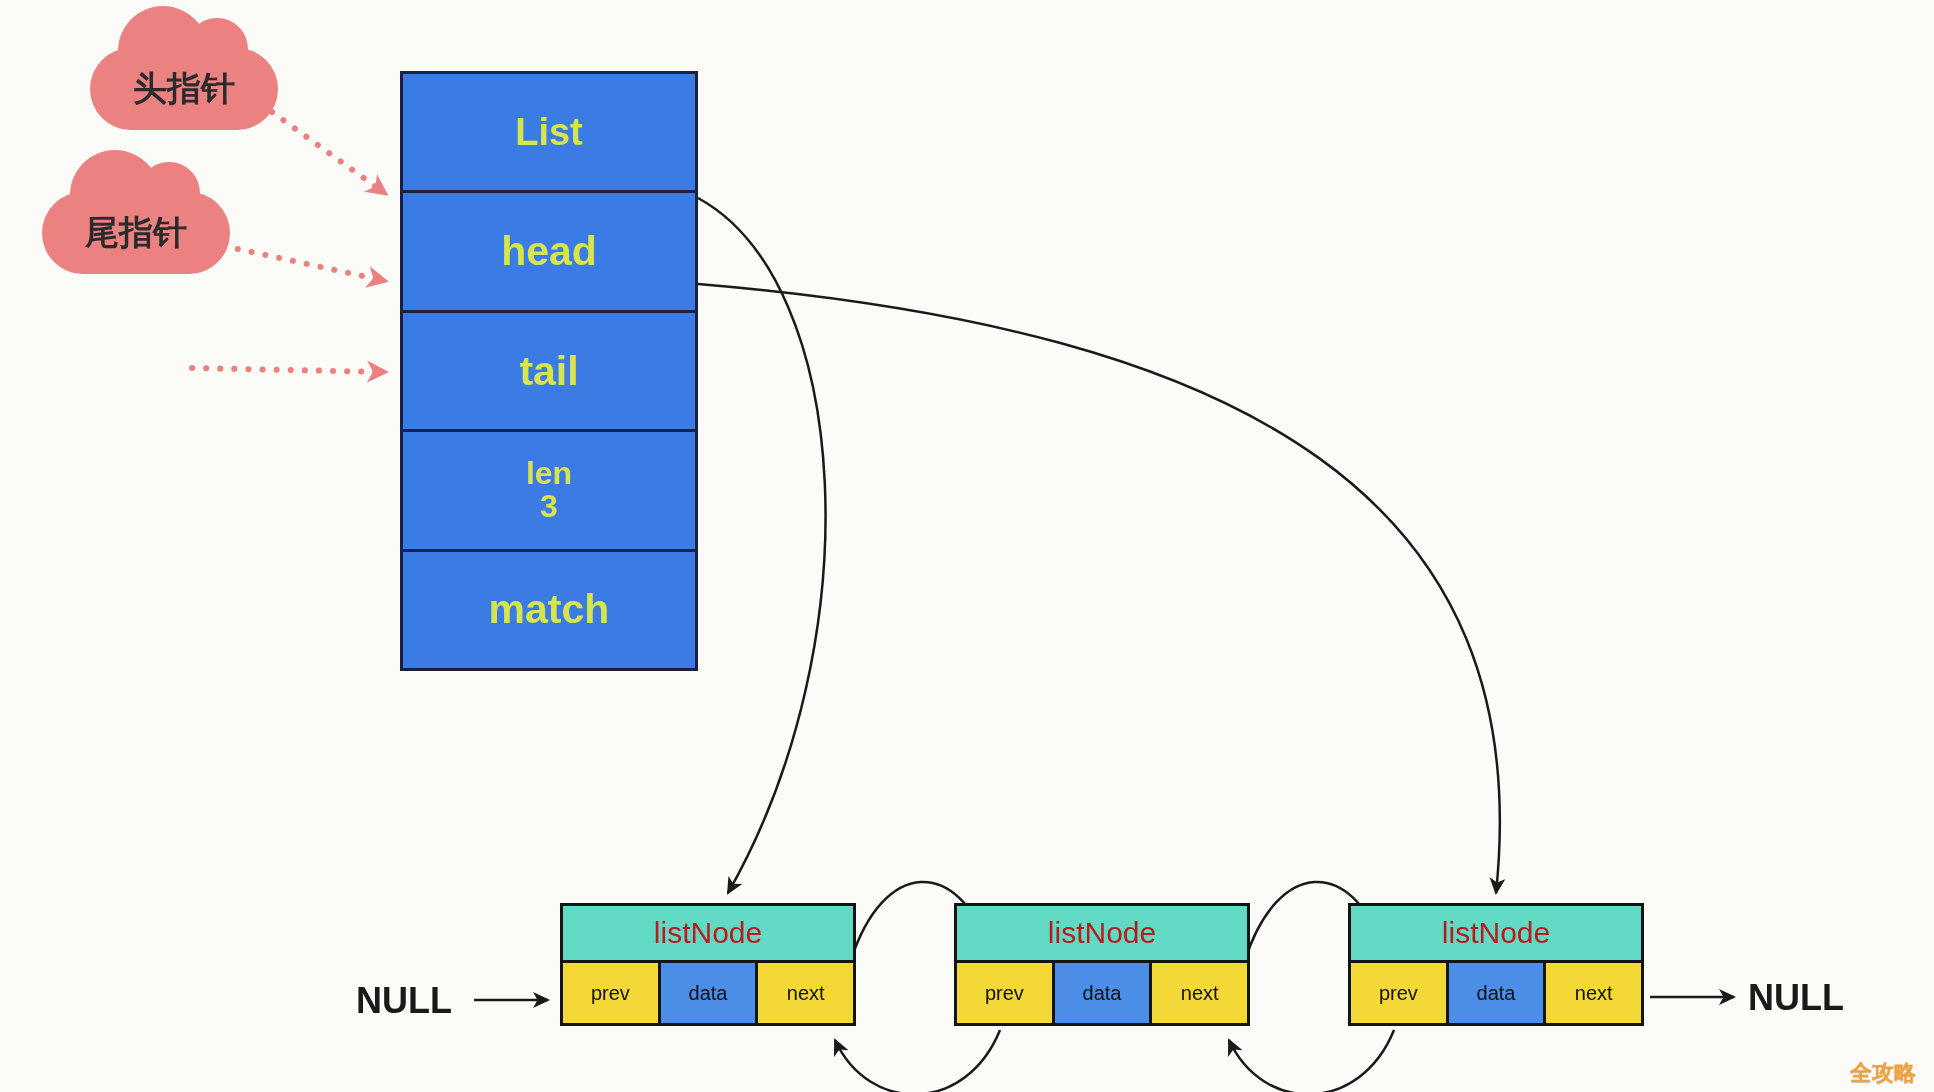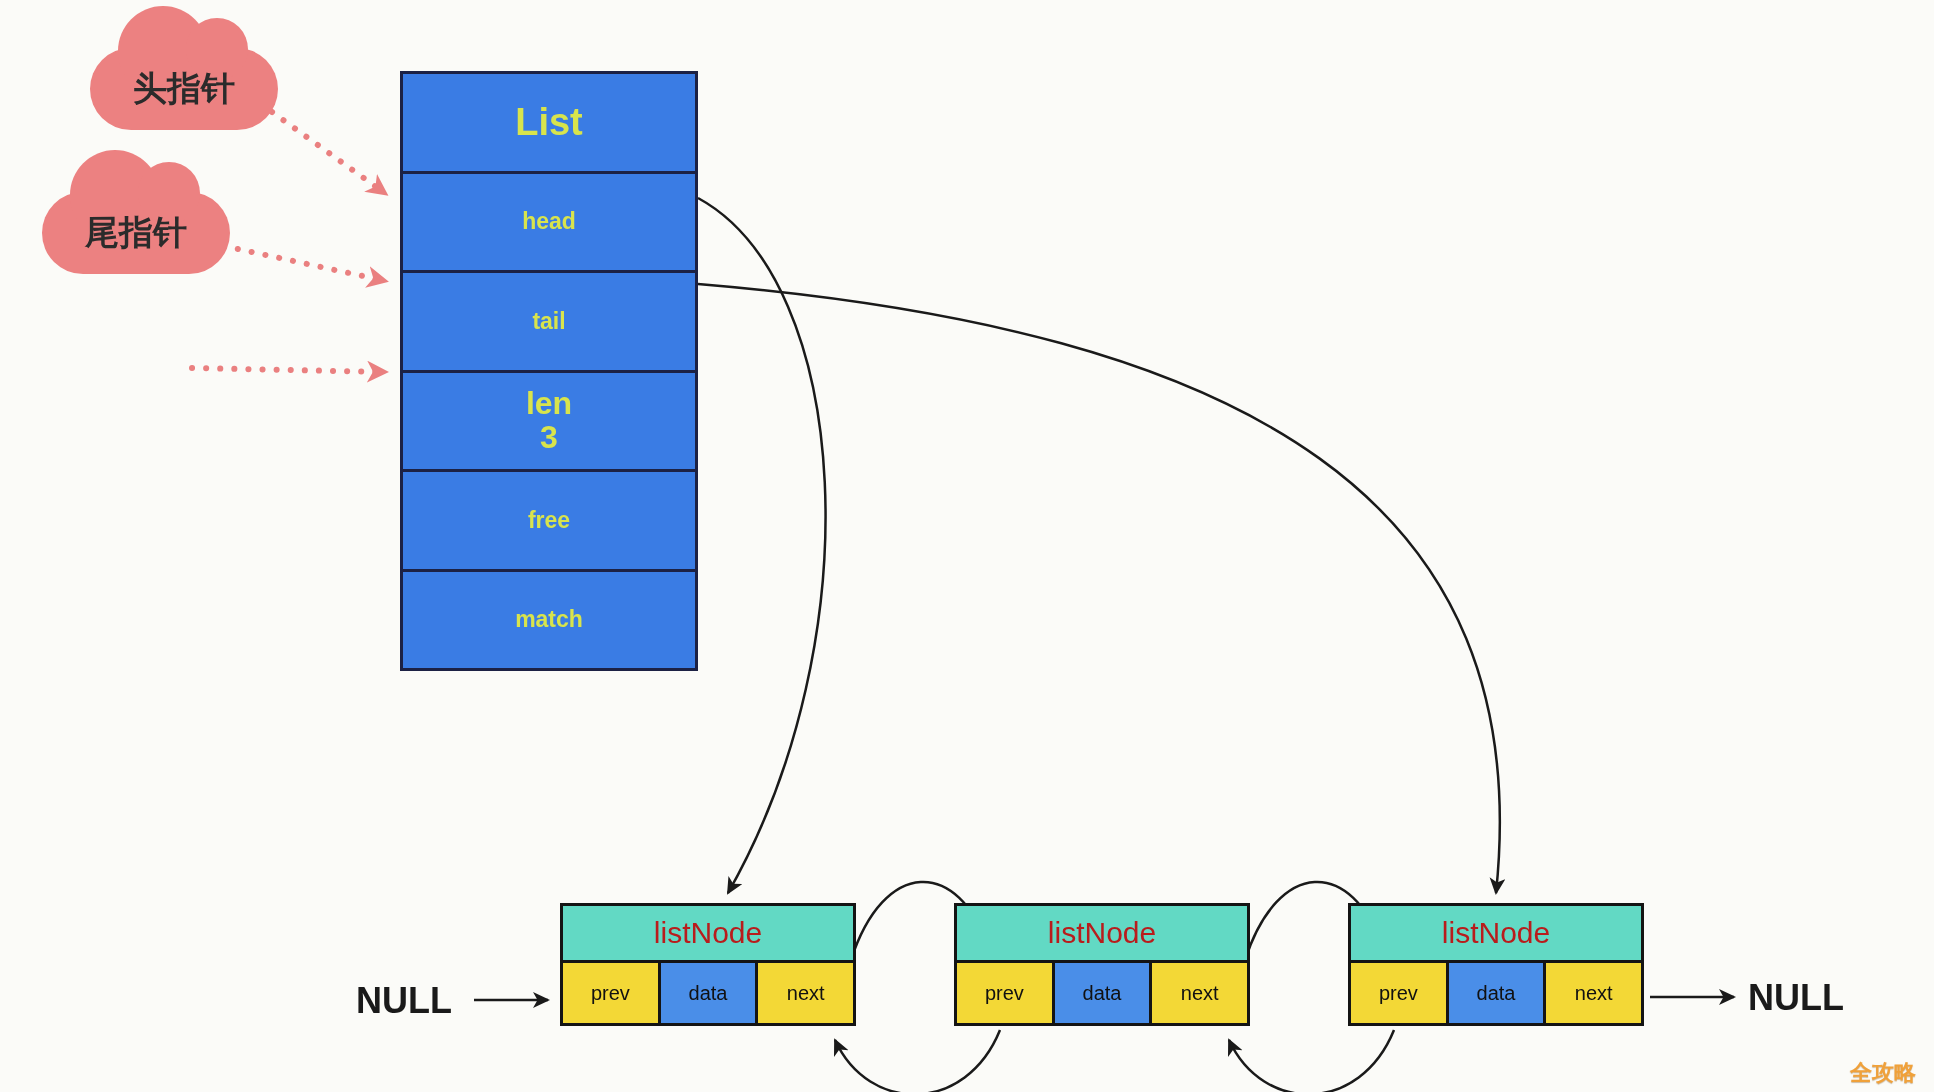--- a/index.html
+++ b/index.html
@@ -36,21 +36,21 @@
     width:298px; height:600px;
     background:#3a7ce4;
     border:3px solid #1c2144;
     box-sizing:border-box;
     display:flex; flex-direction:column;
     z-index:1;
   }
   .list-row {
     flex:1;
     display:flex; align-items:center; justify-content:center;
-    color:#d8e44c; font-size:23px; font-weight:bold;
+    color:#d8e44c; font-size:41px; font-weight:bold;
     border-top:3px solid #1c2144;
   }
   .list-row.header { border-top:none; font-size:38px; }
   .list-row.two-line { flex-direction:column; line-height:1.05; font-size:32px; }
 
   
   .node { position:absolute; top:903px; width:296px; z-index:1; }
   .node-title {
     height:60px; background:#62d9c4;
     border:3px solid #141414; box-sizing:border-box;
@@ -134,23 +134,20 @@
       <span>head</span>
     </div>
     <div class="list-row">
       <span>tail</span>
     </div>
     <div class="list-row two-line">
       <span>len</span>
       <span>3</span>
     </div>
     <div class="list-row">
-      <span>free</span>
-    </div>
-    <div class="list-row">
       <span>match</span>
     </div>
   </div>
 
   <div class="node node-1">
     <div class="node-title">listNode</div>
     <div class="node-cells">
       <div class="node-cell cell-yellow">prev</div>
       <div class="node-cell cell-blue">data</div>
       <div class="node-cell cell-yellow">next</div>

